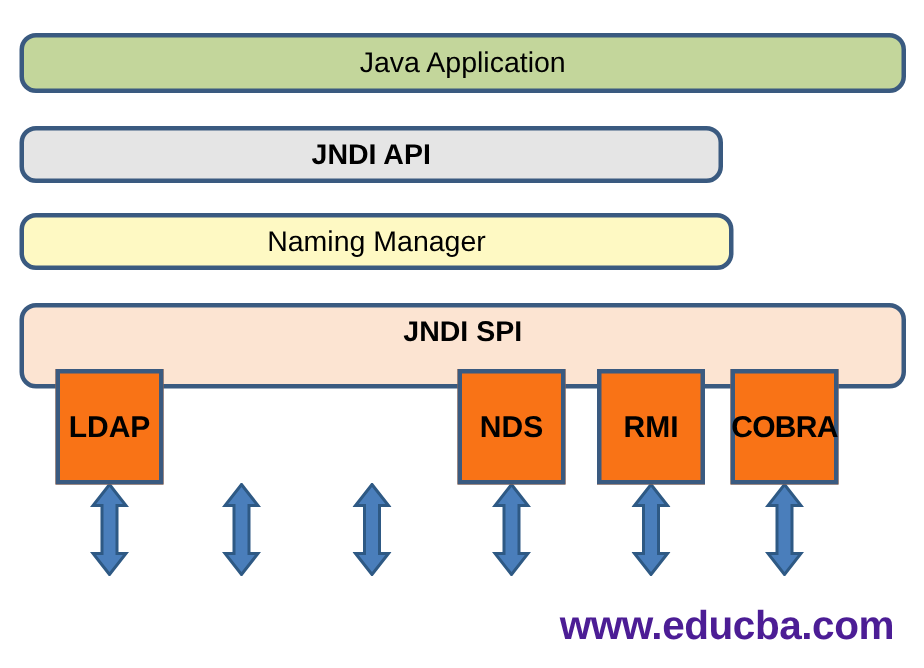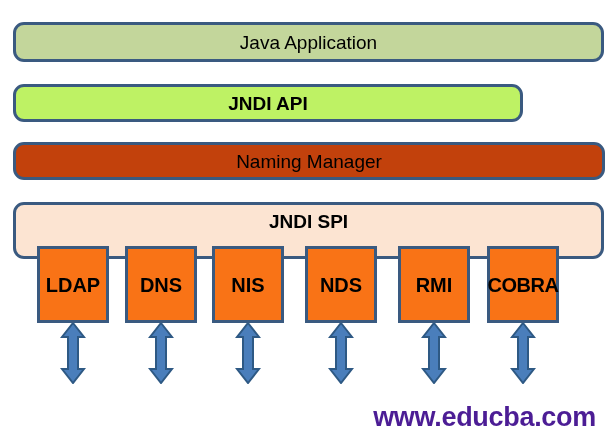--- a/index.html
+++ b/index.html
@@ -42,32 +42,32 @@
     top: 22px;
     width: 591px;
     height: 40px;
     background: #c3d69b;
     font-size: 19px;
     font-weight: 400;
   }
   .layer-api {
     left: 13px;
     top: 84px;
-    width: 510px;
+    width: 469px;
     height: 38px;
-    background: #bef264;
+    background: #e5e5e5;
     font-size: 19px;
     font-weight: 700;
   }
   .layer-naming {
     left: 13px;
     top: 142px;
-    width: 592px;
+    width: 476px;
     height: 38px;
-    background: #c2410c;
+    background: #fef9c3;
     font-size: 19px;
     font-weight: 400;
   }
   .layer-spi {
     left: 13px;
     top: 202px;
     width: 591px;
     height: 57px;
     background: #fce4d2;
     font-size: 19px;
@@ -148,26 +148,20 @@
     <span class="bar-label">Naming Manager</span>
   </div>
 
   <div class="layer-bar layer-spi">
     <span class="bar-label">JNDI SPI</span>
   </div>
 
   <div class="provider-box" style="left:37px;">
     <span class="provider-label">LDAP</span>
   </div>
-  <div class="provider-box" style="left:125px;">
-    <span class="provider-label">DNS</span>
-  </div>
-  <div class="provider-box" style="left:212px;">
-    <span class="provider-label">NIS</span>
-  </div>
   <div class="provider-box" style="left:398px;">
     <span class="provider-label">RMI</span>
   </div>
   <div class="provider-box" style="left:305px;">
     <span class="provider-label">NDS</span>
   </div>
   <div class="provider-box narrow-text" style="left:487px;">
     <span class="provider-label">COBRA</span>
   </div>
 

